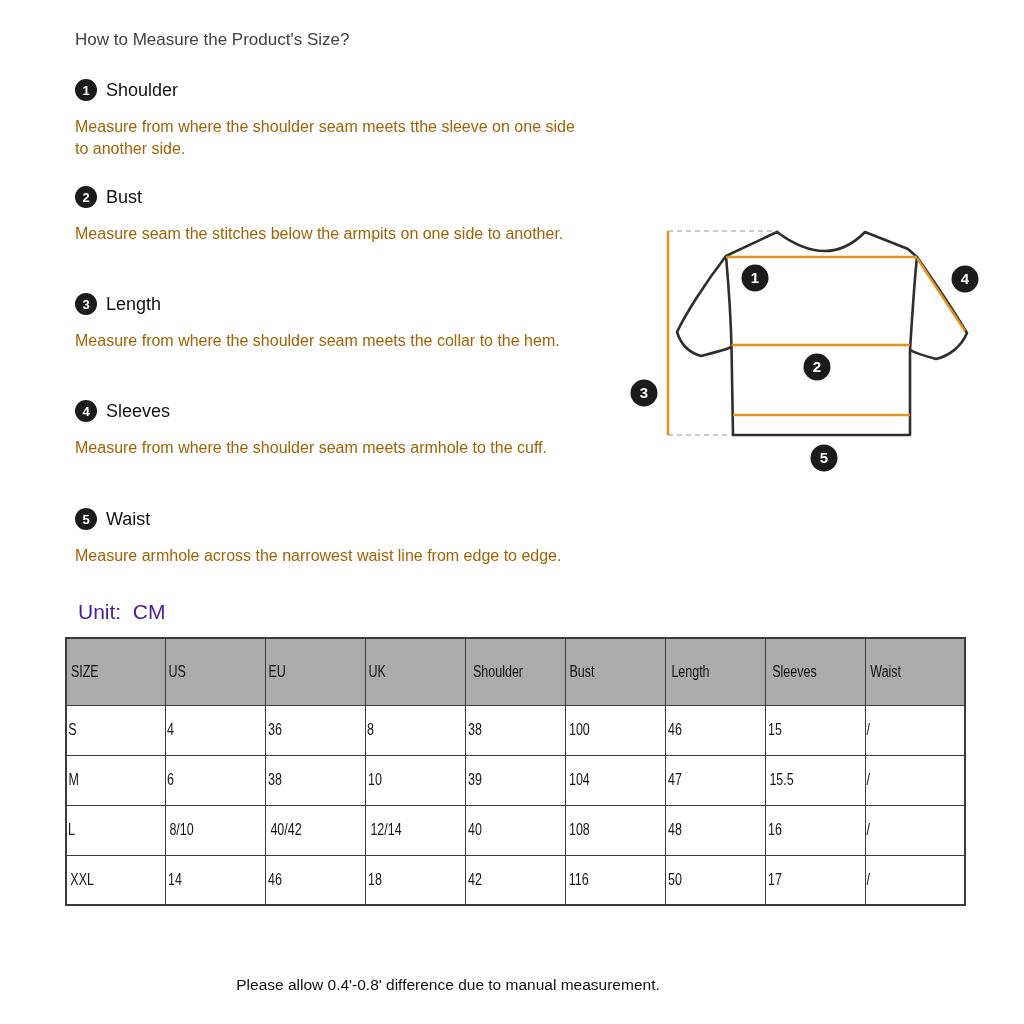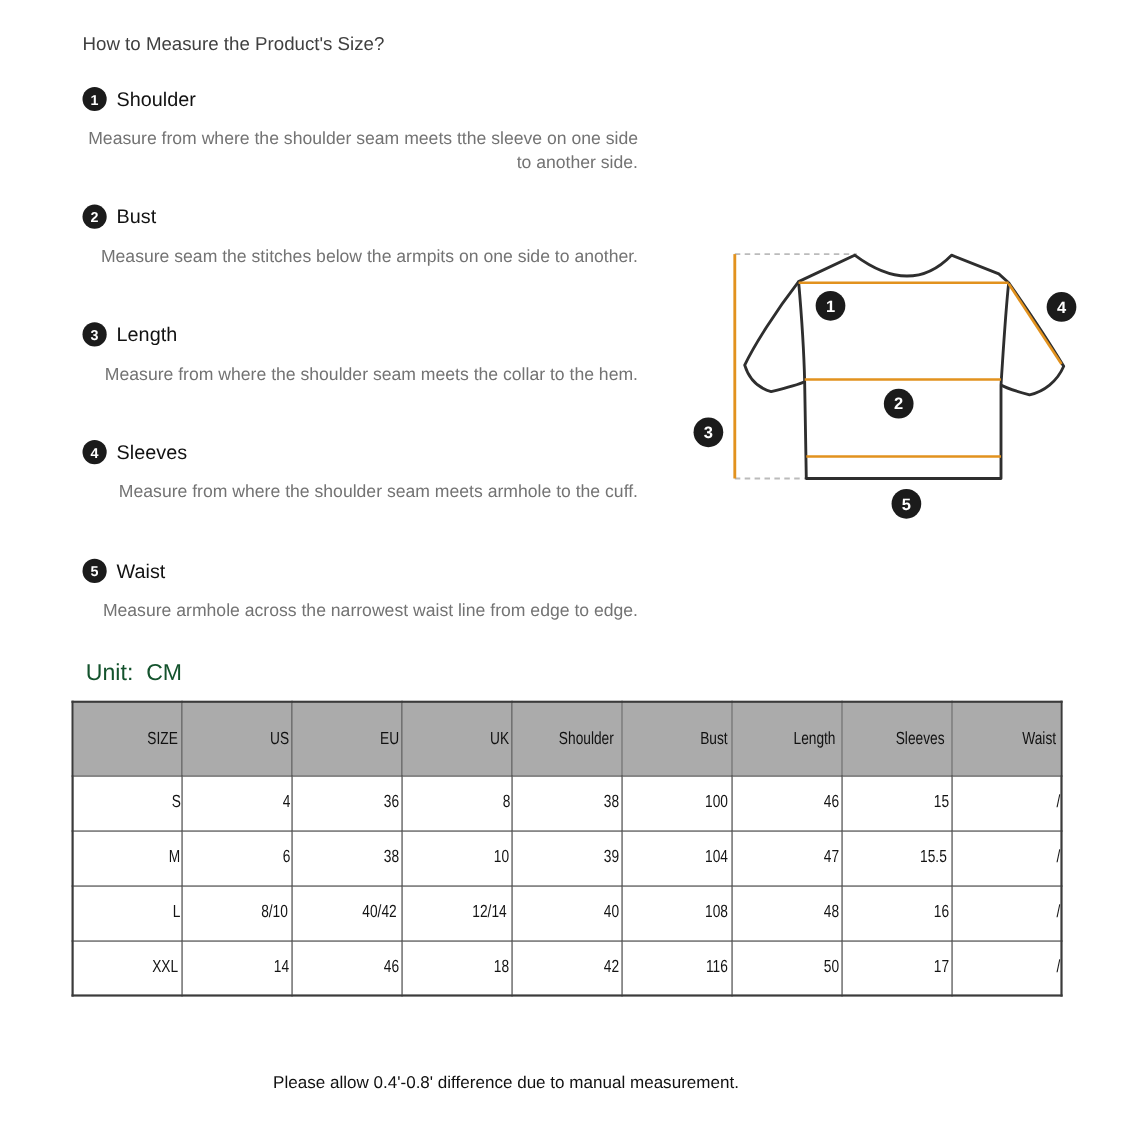--- a/index.html
+++ b/index.html
@@ -20,46 +20,46 @@
   .m-head { display:flex; align-items:center; gap:9px; height:22px; }
   .badge {
     width:22px; height:22px; border-radius:50%;
     background:#1b1b1b; color:#fff;
     display:inline-flex; align-items:center; justify-content:center;
     font-size:13px; font-weight:700; flex:0 0 22px;
   }
   .m-label { font-size:18px; font-weight:500; color:#111; }
   .m-desc {
     margin-top:15px; font-size:16px; line-height:22px;
-    font-weight:400; color:#737373;text-align:right;
+    font-weight:400; color:#a16207;
   }
 
   .unit-label {
     position:absolute; left:78px; top:600px;
-    font-size:21px; font-weight:400; color:#14532d; white-space:pre;
+    font-size:21px; font-weight:400; color:#4c1d95; white-space:pre;
   }
 
   .diagram { position:absolute; left:620px; top:200px; width:410px; height:280px; }
 
   table.size-table {
     position:absolute; left:65px; top:637px; width:901px;
     border-collapse:collapse; table-layout:fixed;
     border:2px solid #3b3b3b;
   }
   .size-table th, .size-table td {
-    border:1.5px solid #3b3b3b; text-align:right; vertical-align:middle;
+    border:1.5px solid #3b3b3b; text-align:left; vertical-align:middle;
     font-weight:400; overflow:hidden;
   }
   .size-table th { height:67px; background:#ABABAB; color:#111; font-size:16px; }
   .size-table td { height:50px; background:#fff; color:#141414; font-size:16px; }
   .cnd { display:inline-block; transform:scaleX(.78); transform-origin:center; white-space:nowrap; }
 
   .footer-note {
     position:absolute; left:0; top:976px; width:896px;
-    text-align:center; font-size:15.5px; color:#111;margin-left:12px;
+    text-align:center; font-size:15.5px; color:#111;
   }
 </style>
 </head>
 <body>
 
 <div class="page">
 
   <div class="title">How to Measure the Product's Size?</div>
 
   <div class="m-item" style="top:79px">

